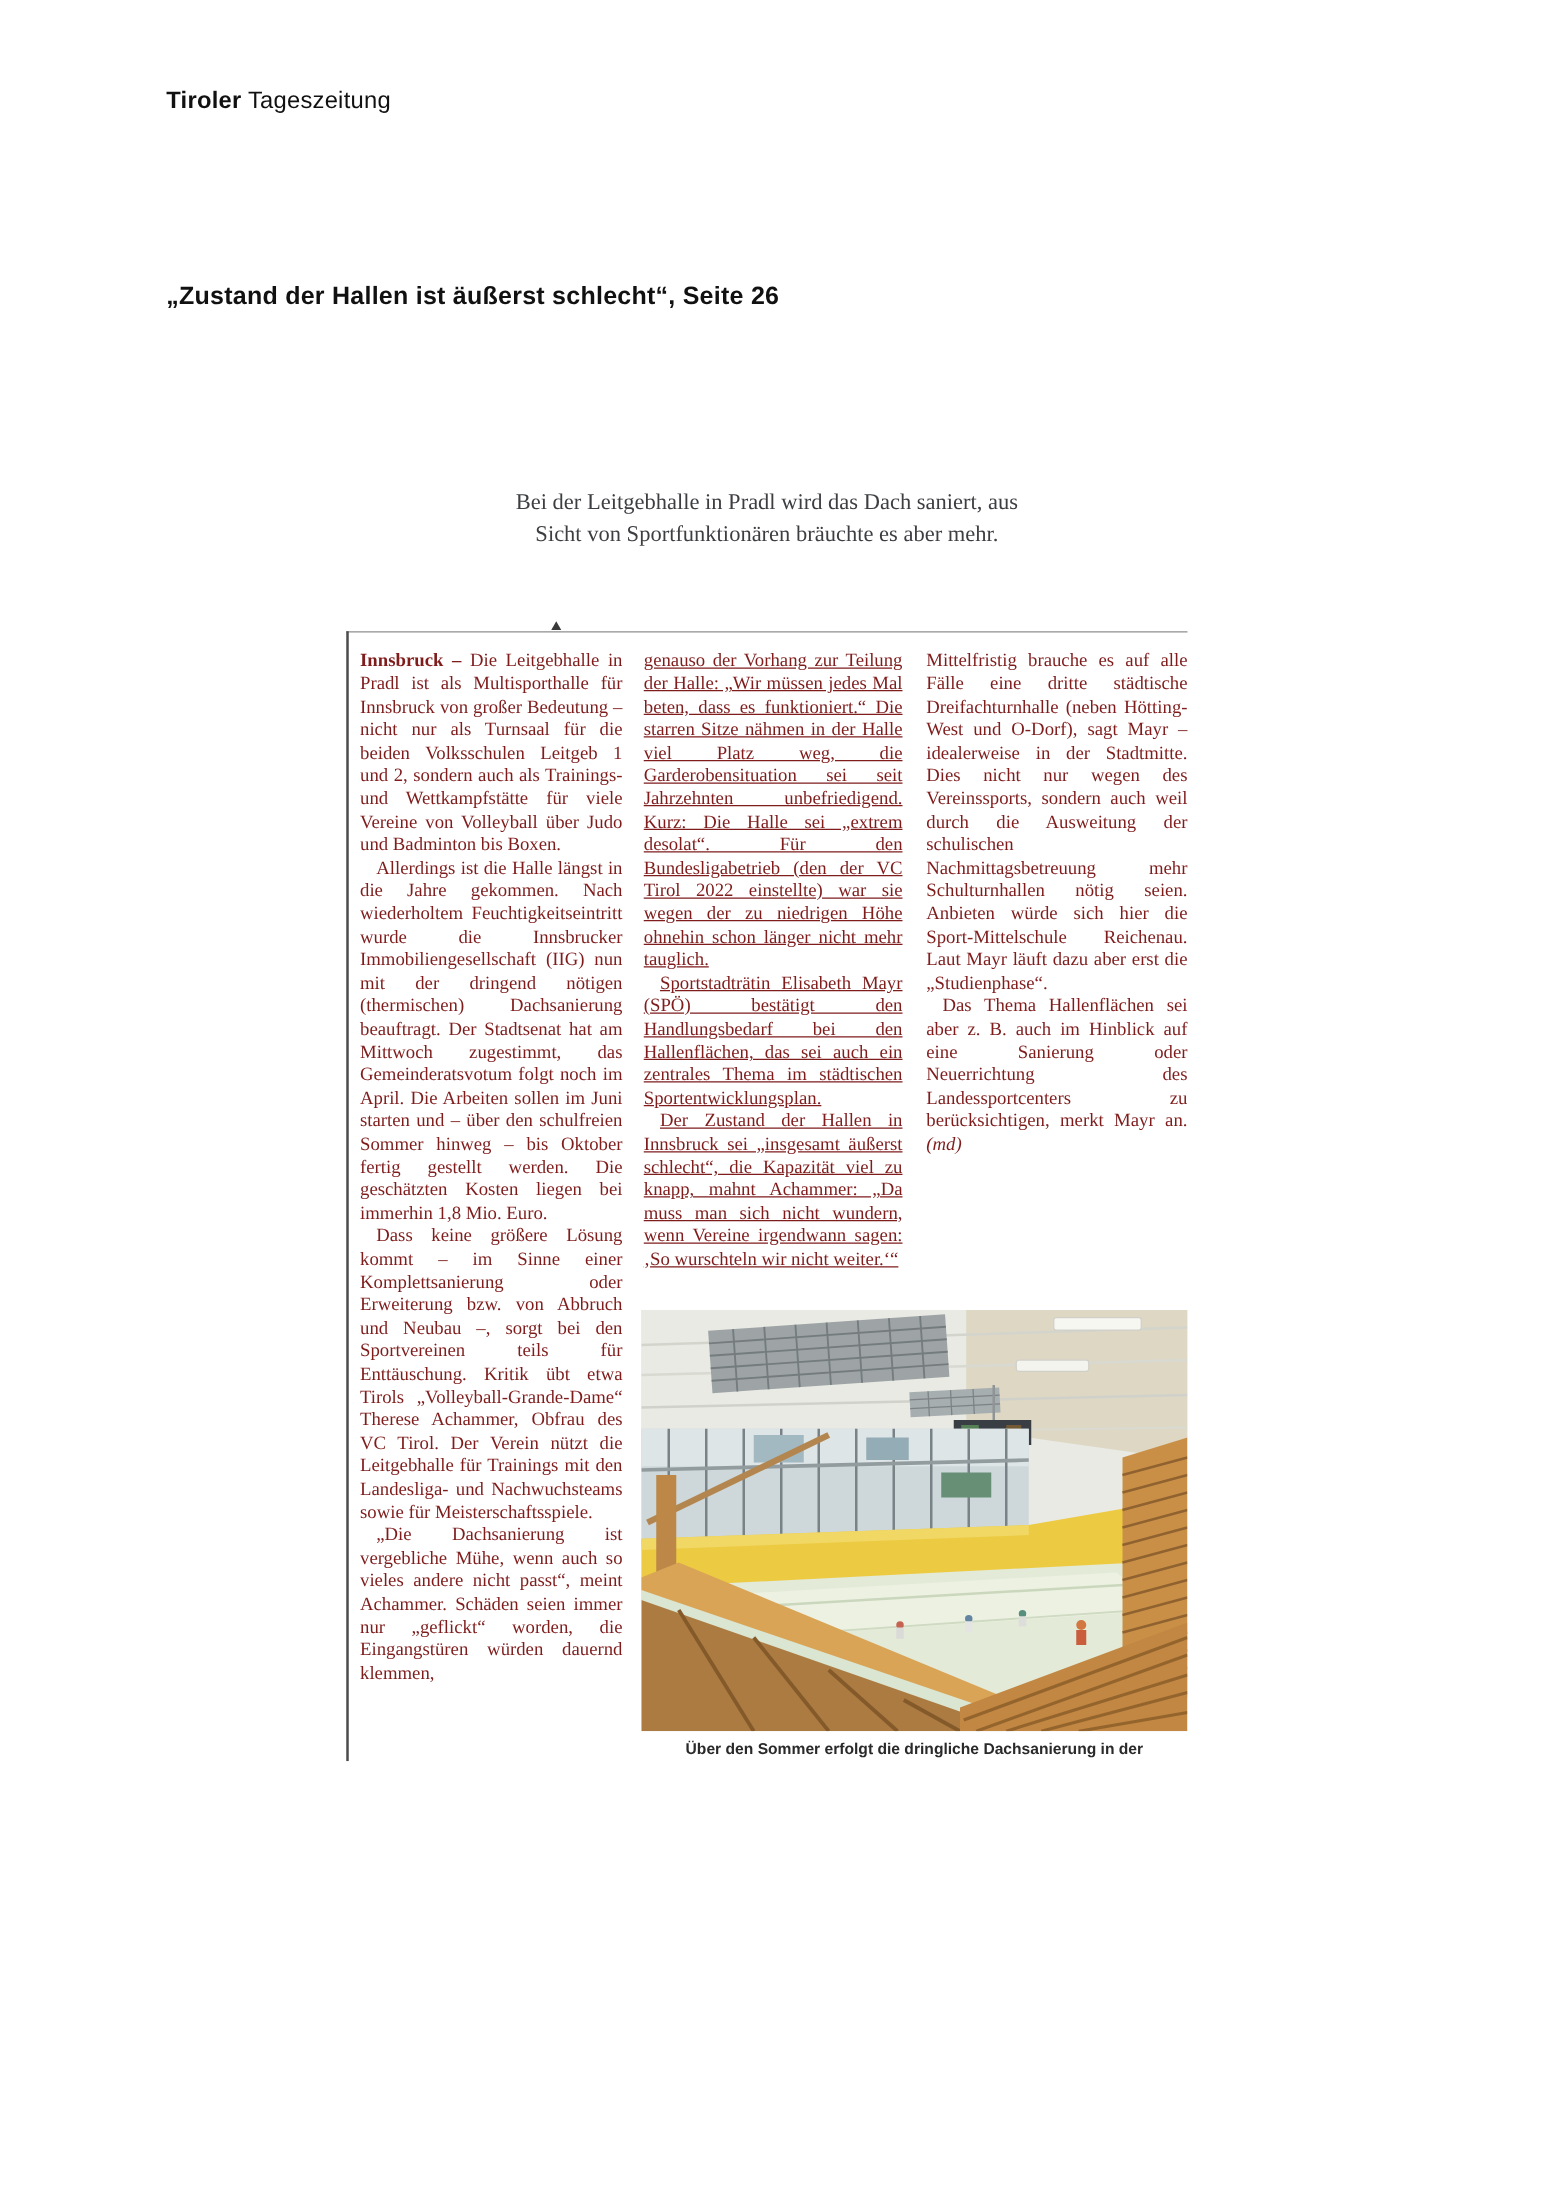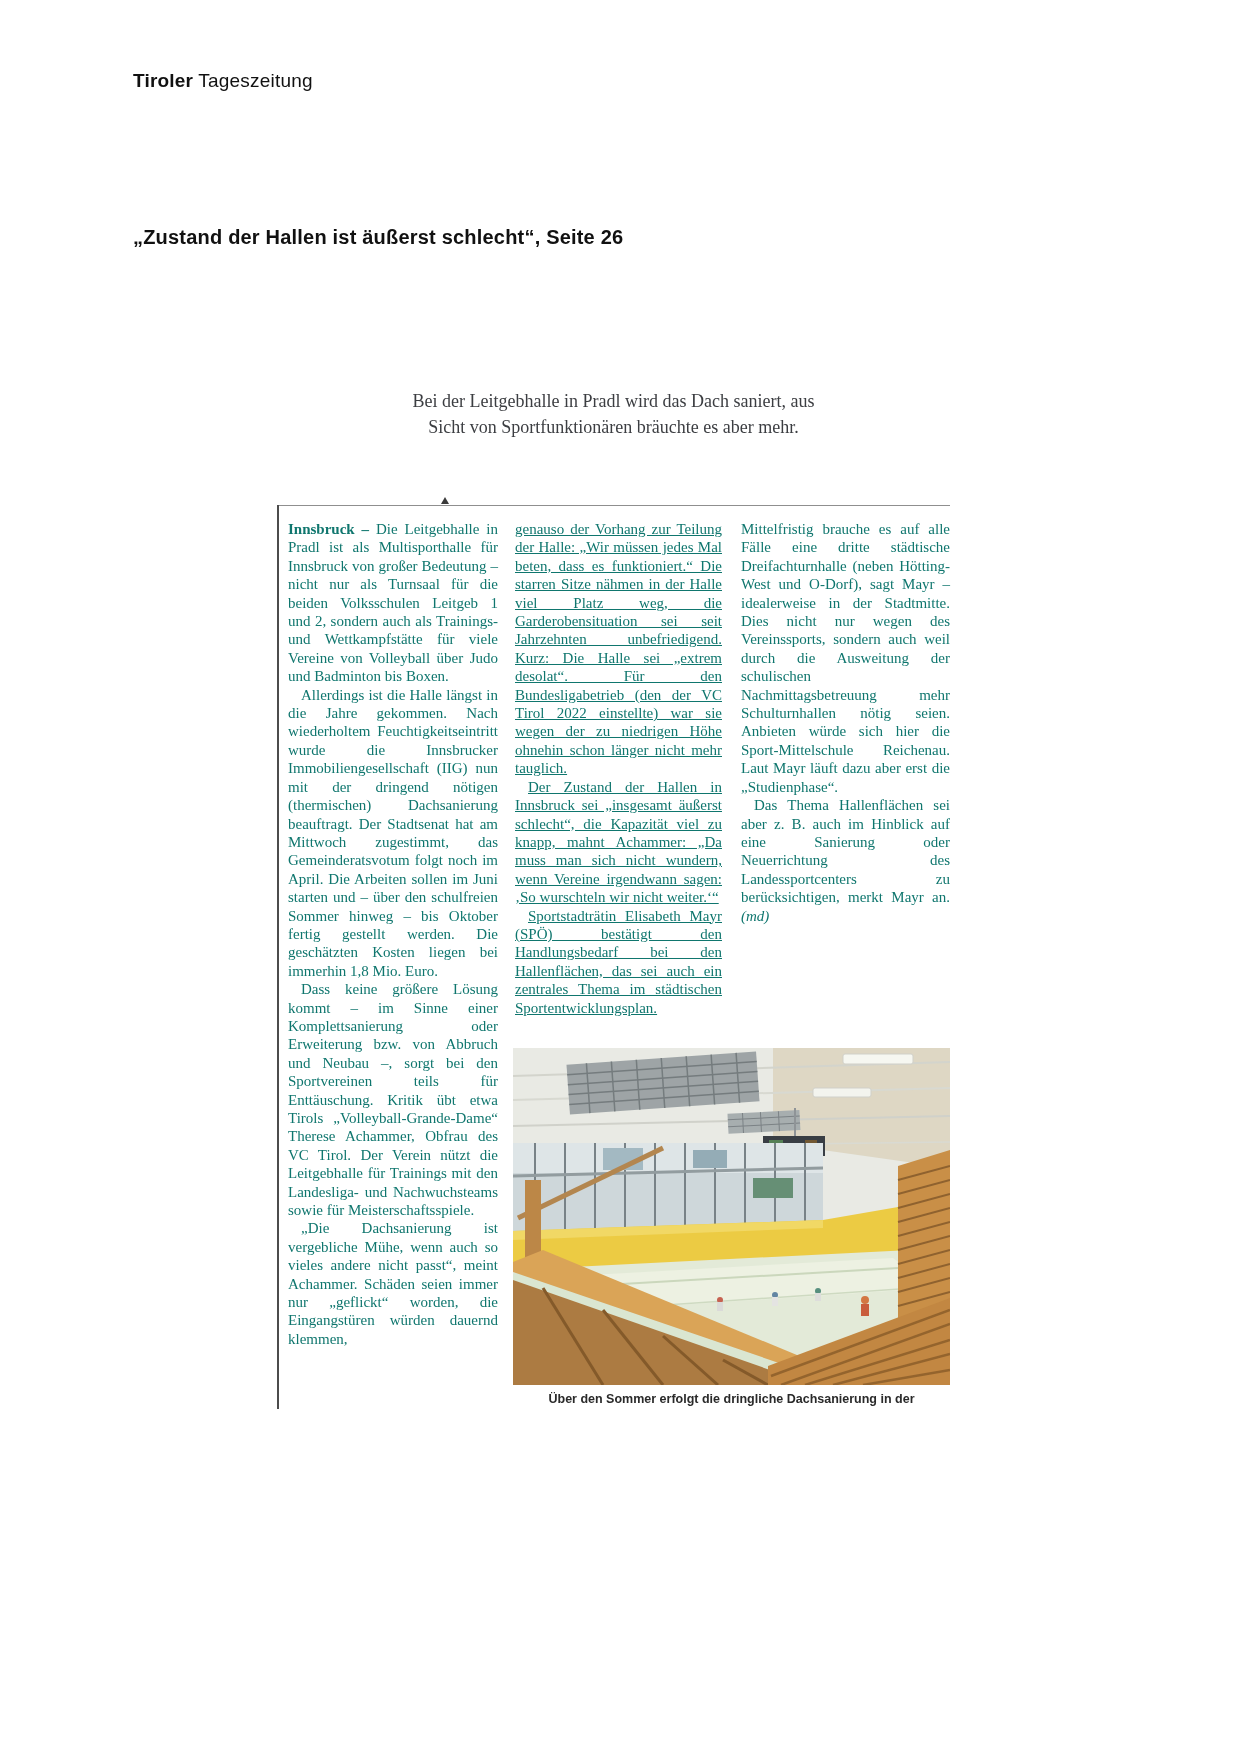--- a/index.html
+++ b/index.html
@@ -53,21 +53,21 @@
     border-bottom:7px solid #3a3a3a;
   }
   .rule-v{
     position:absolute;left:0;top:215px;width:2px;height:938px;
     background:#4c4c4c;
   }
   .col{
     position:absolute;top:230px;
     font-family:"Liberation Serif",serif;
     font-size:15px;line-height:18.4px;
-    text-align:justify;color:#0f766e;
+    text-align:justify;color:#7f1d1d;
     hyphens:auto;-webkit-hyphens:auto;
   }
   .col p{margin:0;}
   .col p + p{text-indent:13px;}
   .col1{left:11px;width:210px;}
   .col2{left:238px;width:207px;text-decoration:underline;}
   .col3{left:464px;width:209px;}
   .lead{font-weight:bold;}
   .sig{font-style:italic;}
   
@@ -117,22 +117,22 @@
 
     <div class="col col1">
       <p><span class="lead">Innsbruck –</span><span> Die Leitgebhalle in Pradl ist als Multisporthalle für Innsbruck von großer Bedeutung – nicht nur als Turnsaal für die beiden Volksschulen Leitgeb 1 und 2, sondern auch als Trainings- und Wettkampfstätte für viele Vereine von Volleyball über Judo und Badminton bis Boxen.</span></p>
       <p>Allerdings ist die Halle längst in die Jahre gekommen. Nach wiederholtem Feuchtigkeitseintritt wurde die Innsbrucker Immobiliengesellschaft (IIG) nun mit der dringend nötigen (thermischen) Dachsanierung beauftragt. Der Stadtsenat hat am Mittwoch zugestimmt, das Gemeinderatsvotum folgt noch im April. Die Arbeiten sollen im Juni starten und – über den schulfreien Sommer hinweg – bis Oktober fertig gestellt werden. Die geschätzten Kosten liegen bei immerhin 1,8 Mio. Euro.</p>
       <p>Dass keine größere Lösung kommt – im Sinne einer Komplettsanierung oder Erweiterung bzw. von Abbruch und Neubau –, sorgt bei den Sportvereinen teils für Enttäuschung. Kritik übt etwa Tirols „Volleyball-Grande-Dame“ Therese Achammer, Obfrau des VC Tirol. Der Verein nützt die Leitgebhalle für Trainings mit den Landesliga- und Nachwuchsteams sowie für Meisterschaftsspiele.</p>
       <p>„Die Dachsanierung ist vergebliche Mühe, wenn auch so vieles andere nicht passt“, meint Achammer. Schäden seien immer nur „geflickt“ worden, die Eingangstüren würden dauernd klemmen,</p>
     </div>
 
     <div class="col col2">
       <p>genauso der Vorhang zur Teilung der Halle: „Wir müssen jedes Mal beten, dass es funktioniert.“ Die starren Sitze nähmen in der Halle viel Platz weg, die Garderobensituation sei seit Jahrzehnten unbefriedigend. Kurz: Die Halle sei „extrem desolat“. Für den Bundesligabetrieb (den der VC Tirol 2022 einstellte) war sie wegen der zu niedrigen Höhe ohnehin schon länger nicht mehr tauglich.</p>
+      <p>Sportstadträtin Elisabeth Mayr (SPÖ) bestätigt den Handlungsbedarf bei den Hallenflächen, das sei auch ein zentrales Thema im städtischen Sportentwicklungsplan.</p>
       <p>Der Zustand der Hallen in Innsbruck sei „insgesamt äußerst schlecht“, die Kapazität viel zu knapp, mahnt Achammer: „Da muss man sich nicht wundern, wenn Vereine irgendwann sagen: ‚So wurschteln wir nicht weiter.‘“</p>
-      <p>Sportstadträtin Elisabeth Mayr (SPÖ) bestätigt den Handlungsbedarf bei den Hallenflächen, das sei auch ein zentrales Thema im städtischen Sportentwicklungsplan.</p>
     </div>
 
     <div class="col col3">
       <p>Mittelfristig brauche es auf alle Fälle eine dritte städtische Dreifachturnhalle (neben Hötting-West und O-Dorf), sagt Mayr – idealerweise in der Stadtmitte. Dies nicht nur wegen des Vereinssports, sondern auch weil durch die Ausweitung der schulischen Nachmittagsbetreuung mehr Schulturnhallen nötig seien. Anbieten würde sich hier die Sport-Mittelschule Reichenau. Laut Mayr läuft dazu aber erst die „Studienphase“.</p>
       <p><span>Das Thema Hallenflächen sei aber z. B. auch im Hinblick auf eine Sanierung oder Neuerrichtung des Landessportcenters zu berücksichtigen, merkt Mayr an. </span><span class="sig">(md)</span></p>
     </div>
 
     <div class="photo">
       <svg width="437" height="337" viewBox="0 0 437 337" xmlns="http://www.w3.org/2000/svg">
 

